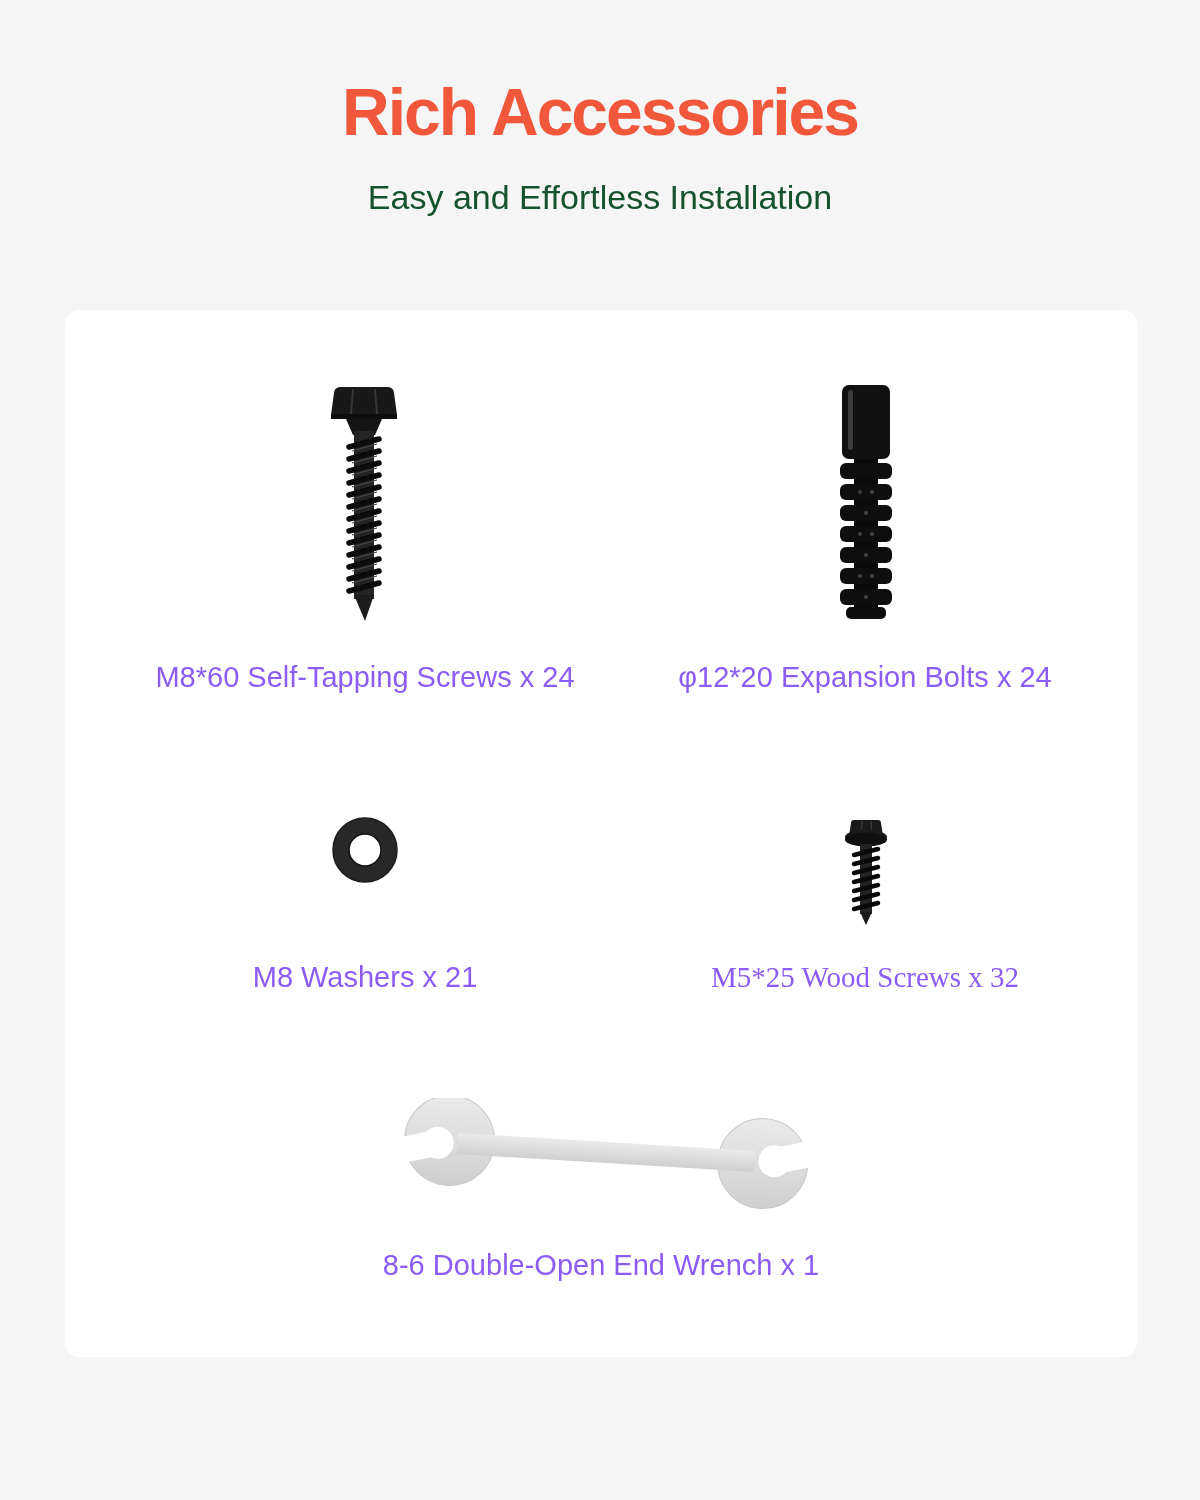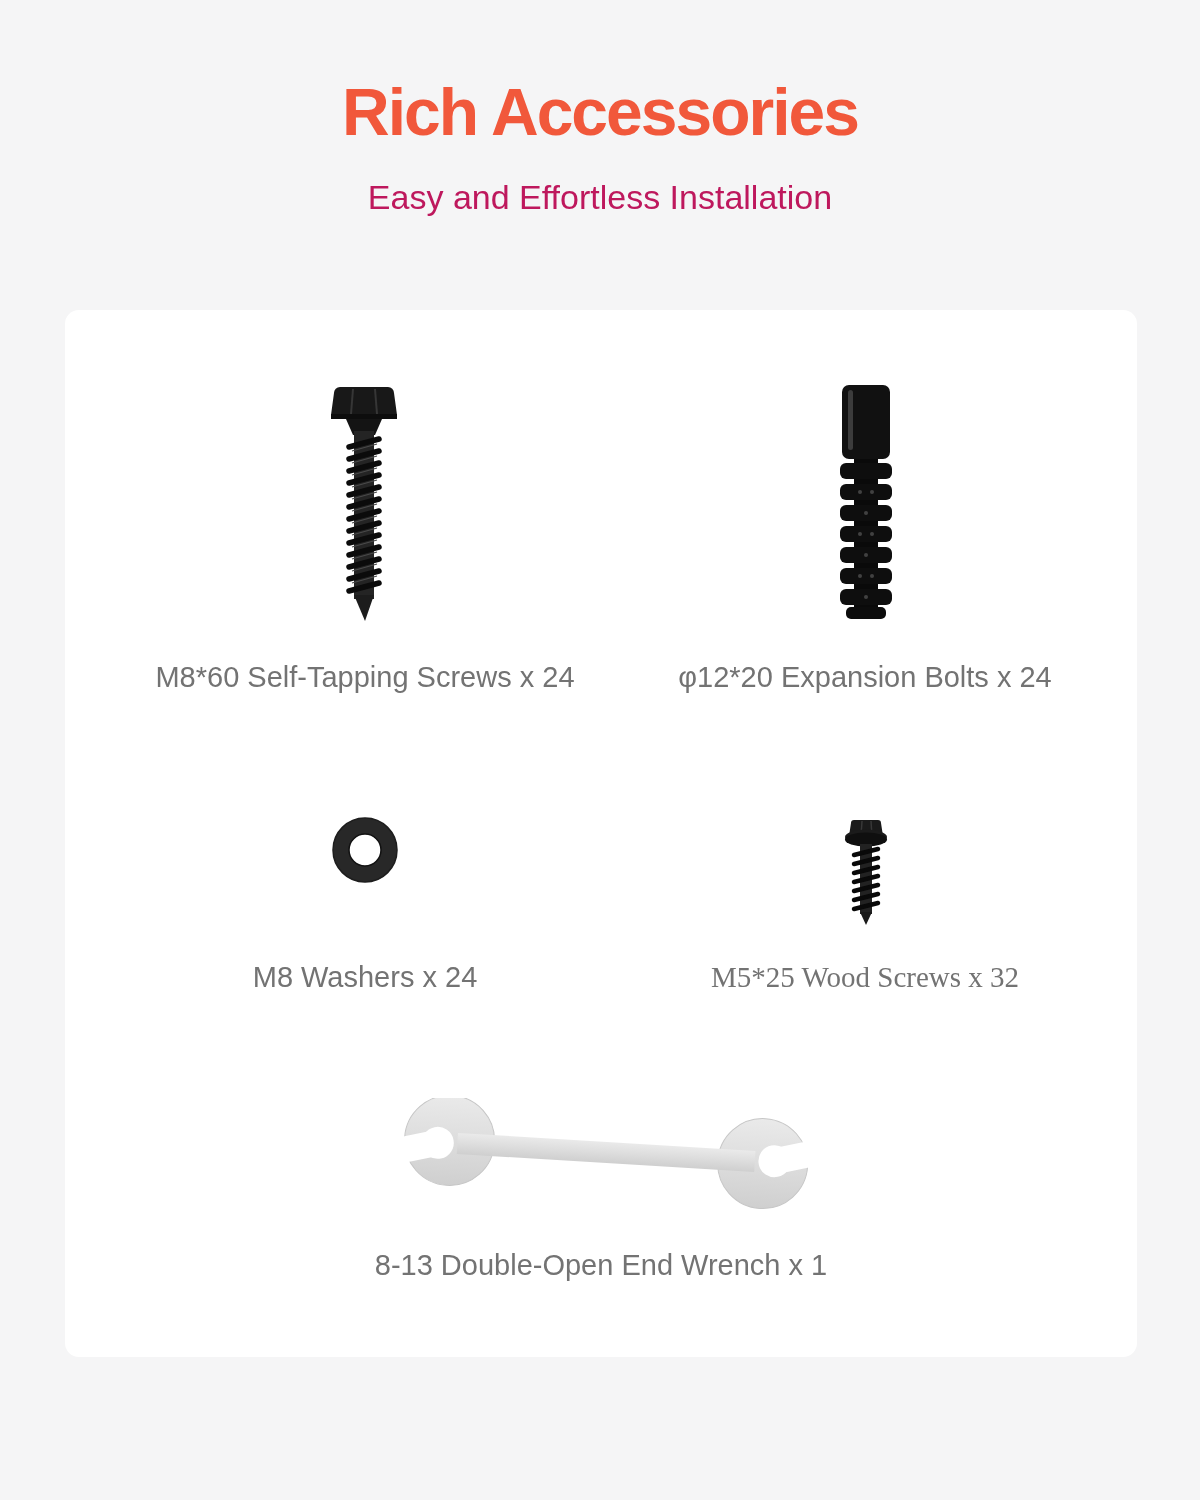--- a/index.html
+++ b/index.html
@@ -13,39 +13,39 @@
 
   .title {
     position:absolute; top:74px; left:0; width:1200px;
     text-align:center;
     font-size:66px; font-weight:bold; letter-spacing:-2px;
     color:#F1583B;
   }
   .subtitle {
     position:absolute; top:178px; left:0; width:1200px;
     text-align:center;
-    font-size:34px; font-weight:400; color:#be185d;
+    font-size:34px; font-weight:400; color:#14532d;
   }
 
   .card {
     position:absolute; left:65px; top:310px;
     width:1072px; height:1047px;
     background:#FFFFFF; border-radius:14px;
   }
 
   .item-img { position:absolute; }
   #img-screw1  { left:251px; top:73px;  }
   #img-bolt    { left:775px; top:75px;  }
   #img-washer  { left:266px; top:506px; }
   #img-screw2  { left:773px; top:508px; }
   #img-wrench  { left:326px; top:788px; }
 
   .label {
     position:absolute;
-    font-size:29px; color:#737373; line-height:34px;
+    font-size:29px; color:#8b5cf6; line-height:34px;
     text-align:center; white-space:nowrap;
   }
   #label-screw1 { left:30px;  top:350px; width:540px; }
   #label-bolt   { left:530px; top:350px; width:540px; }
   #label-washer { left:30px;  top:650px; width:540px; }
   #label-screw2 { left:530px; top:650px; width:540px;font-family:Liberation Serif, serif; }
   #label-wrench { left:0;     top:938px; width:1072px; }
 </style>
 </head>
 <body>
@@ -174,18 +174,18 @@
           <g transform="rotate(-15 372 56)">
             <rect x="388" y="43" width="106" height="26" fill="#FFFFFF"></rect>
             <circle cx="384" cy="56" r="16" fill="#FFFFFF"></circle>
           </g>
         </g>
       </svg>
     </div>
 
     <div class="label" id="label-screw1">M8*60 Self-Tapping Screws x 24</div>
     <div class="label" id="label-bolt">φ12*20 Expansion Bolts x 24</div>
-    <div class="label" id="label-washer">M8 Washers x 24</div>
+    <div class="label" id="label-washer">M8 Washers x 21</div>
     <div class="label" id="label-screw2">M5*25 Wood Screws x 32</div>
-    <div class="label" id="label-wrench">8-13 Double-Open End Wrench x 1</div>
+    <div class="label" id="label-wrench">8-6 Double-Open End Wrench x 1</div>
 
   </div>
 </div>
 
 </body></html>

